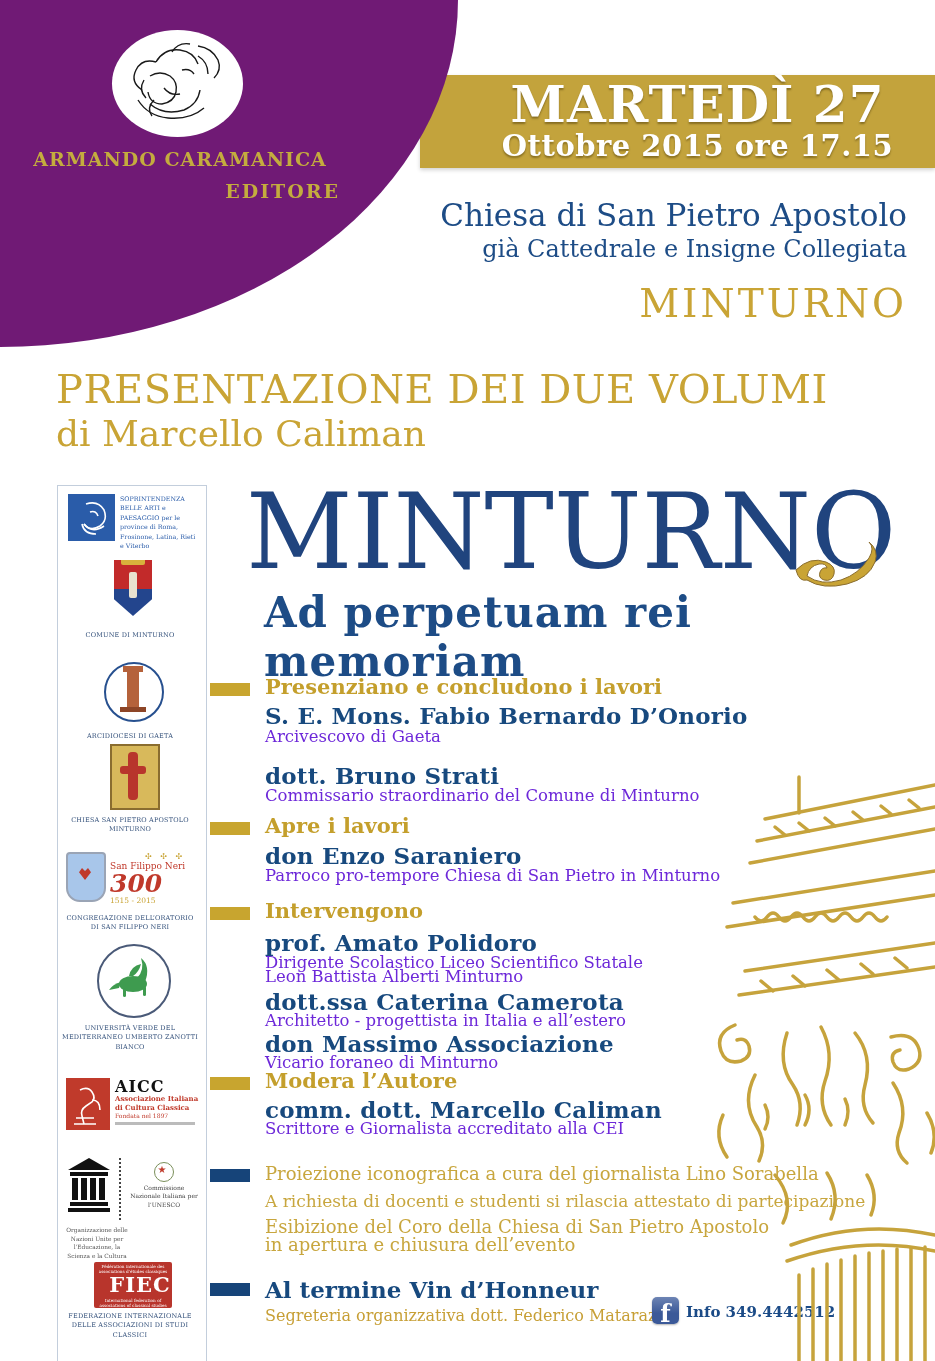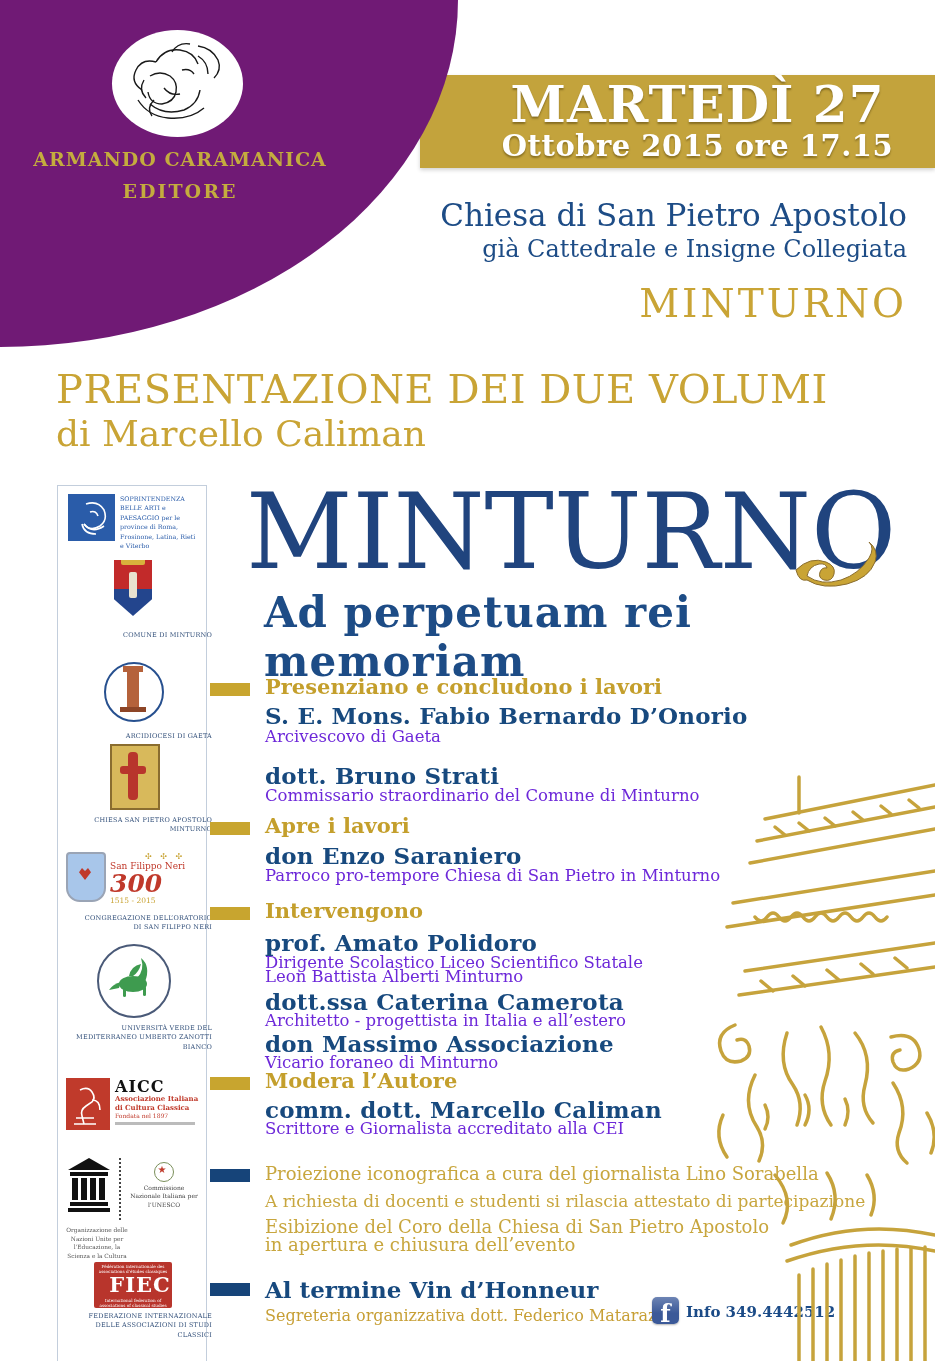--- a/index.html
+++ b/index.html
@@ -12,37 +12,37 @@
   .banner-inner{position:absolute;left:40px;right:0;top:4px;text-align:center;color:#fff;}
   .banner-l1{font-size:50px;font-weight:bold;letter-spacing:1px;line-height:52px;text-shadow:0 2px 2px rgba(60,45,0,.45);}
   .banner-l2{font-size:29px;font-weight:bold;letter-spacing:.5px;line-height:30px;text-shadow:0 2px 2px rgba(60,45,0,.45);}
 
   
   .blob{position:absolute;left:0;top:0;width:458px;height:347px;background:#701a75;
         border-bottom-right-radius:100% 100%;}
   .oval{position:absolute;left:112px;top:30px;width:131px;height:107px;background:#fff;border-radius:50%;overflow:hidden;}
   .pub-name{position:absolute;left:20px;top:148px;width:320px;text-align:center;color:#c4ac3e;
             font-weight:bold;font-size:19px;letter-spacing:1px;}
-  .pub-edit{position:absolute;left:20px;top:180px;width:320px;text-align:center;color:#c4ac3e;
+  .pub-edit{position:absolute;left:20px;top:180px;width:320px;text-align:right;color:#c4ac3e;
             font-weight:bold;font-size:19px;letter-spacing:2px;}
 
   
   .venue{position:absolute;right:28px;top:196px;text-align:right;color:#1d4c86;}
   .venue-l1{font-size:31px;line-height:38px;}
   .venue-l2{font-size:24px;line-height:30px;}
   .venue-city{font-size:39px;line-height:44px;margin-top:18px;color:#c9a435;letter-spacing:3px;}
 
   
   .intro{position:absolute;left:56px;top:366px;color:#c9a435;}
   .intro-l1{font-size:40px;line-height:46px;letter-spacing:.5px;}
   .intro-l2{font-size:36px;line-height:44px;}
 
   
   .sidebar{position:absolute;left:57px;top:485px;width:148px;height:876px;border:1px solid #c3cedc;background:#fff;}
-  .cap{position:absolute;left:18px;width:136px;text-align:right;font-size:6.5px;line-height:1.45;
+  .cap{position:absolute;left:4px;width:136px;text-align:center;font-size:6.5px;line-height:1.45;
        color:#33507a;letter-spacing:.2px;text-transform:uppercase;font-family:"DejaVu Serif",serif;}
   .mibact-row{position:absolute;left:10px;top:8px;width:130px;display:flex;gap:5px;}
   .mibact-logo{width:47px;height:47px;background:#2a5ca9;position:relative;flex:none;}
   .mibact-vert{position:absolute;left:-2px;bottom:1px;color:#fff;font-size:8px;font-weight:bold;
                transform:rotate(-90deg);transform-origin:left bottom;letter-spacing:1px;font-style:italic;}
   .mibact-txt{font-size:6.3px;line-height:1.5;color:#2a5ca9;text-align:left;}
   .shield-comune{position:absolute;left:56px;top:74px;width:38px;height:56px;
       background:linear-gradient(#c22a2a 0 52%,#23458d 52% 100%);
       clip-path:polygon(0 0,100% 0,100% 70%,50% 100%,0 70%);}
   .shield-comune:before{content:"";position:absolute;left:7px;top:-4px;width:24px;height:9px;background:#d8b23c;border-radius:2px;}

